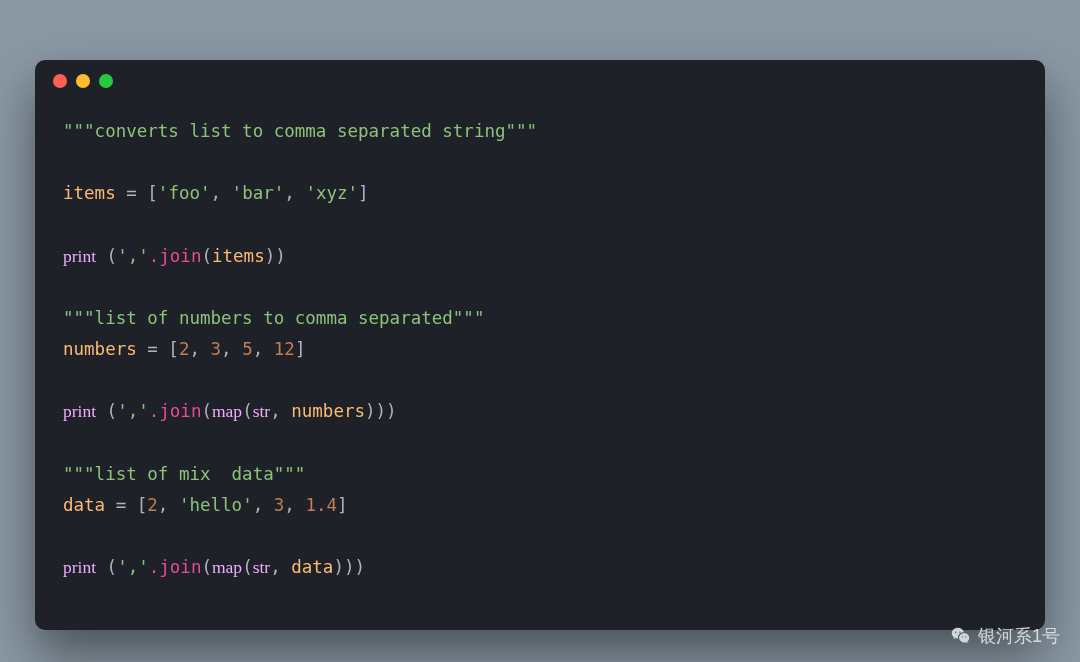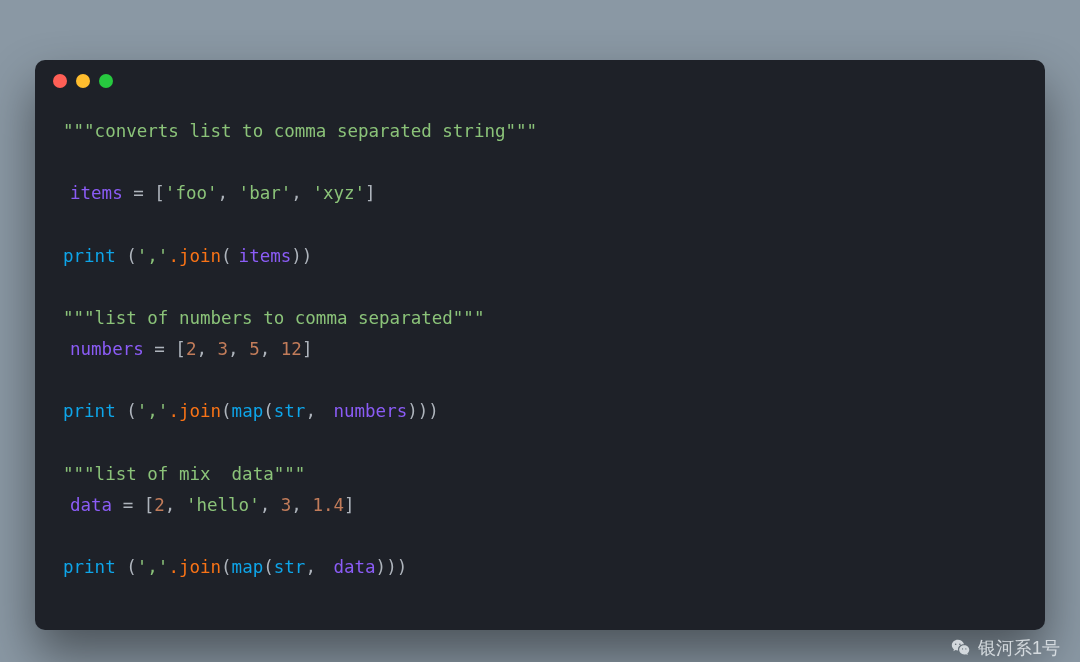--- a/index.html
+++ b/index.html
@@ -38,29 +38,29 @@
   .dot.yellow { background: #ffbd2e; }
   .dot.green { background: #27c93f; }
   .code {
     padding: 14px 28px 20px 28px;
     font-size: 17.5px;
     line-height: 1.78;
     white-space: pre;
     color: #c6ccd4;
   }
   .s  { color: #8bc379; }   
-  .fn { color: #f97316; }   
-  .bi { color: #0ea5e9; }   
-  .id { color: #8b5cf6; margin-left: 7px; }   
+  .fn { color: #ec4899; }   
+  .bi { color: #f0abfc; font-family: Liberation Serif, serif; }   
+  .id { color: #fdba74; }   
   .n  { color: #c27c5a; }   
   .p  { color: #aeb4bc; }
 
   .watermark {
     position: absolute;
-    bottom: 2px;
+    bottom: 14px;
     right: 20px;
     color: #dfe4e8;
     font-family: Arial, sans-serif;
     font-size: 18px;
     display: flex;
     align-items: center;
     gap: 6px;
     opacity: 0.9;
   }
   .wm-icon {

